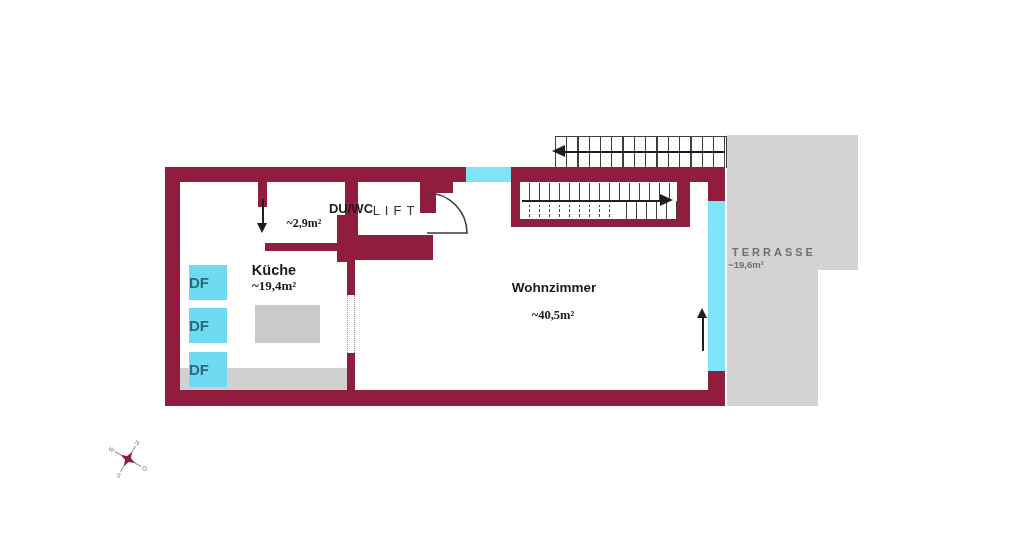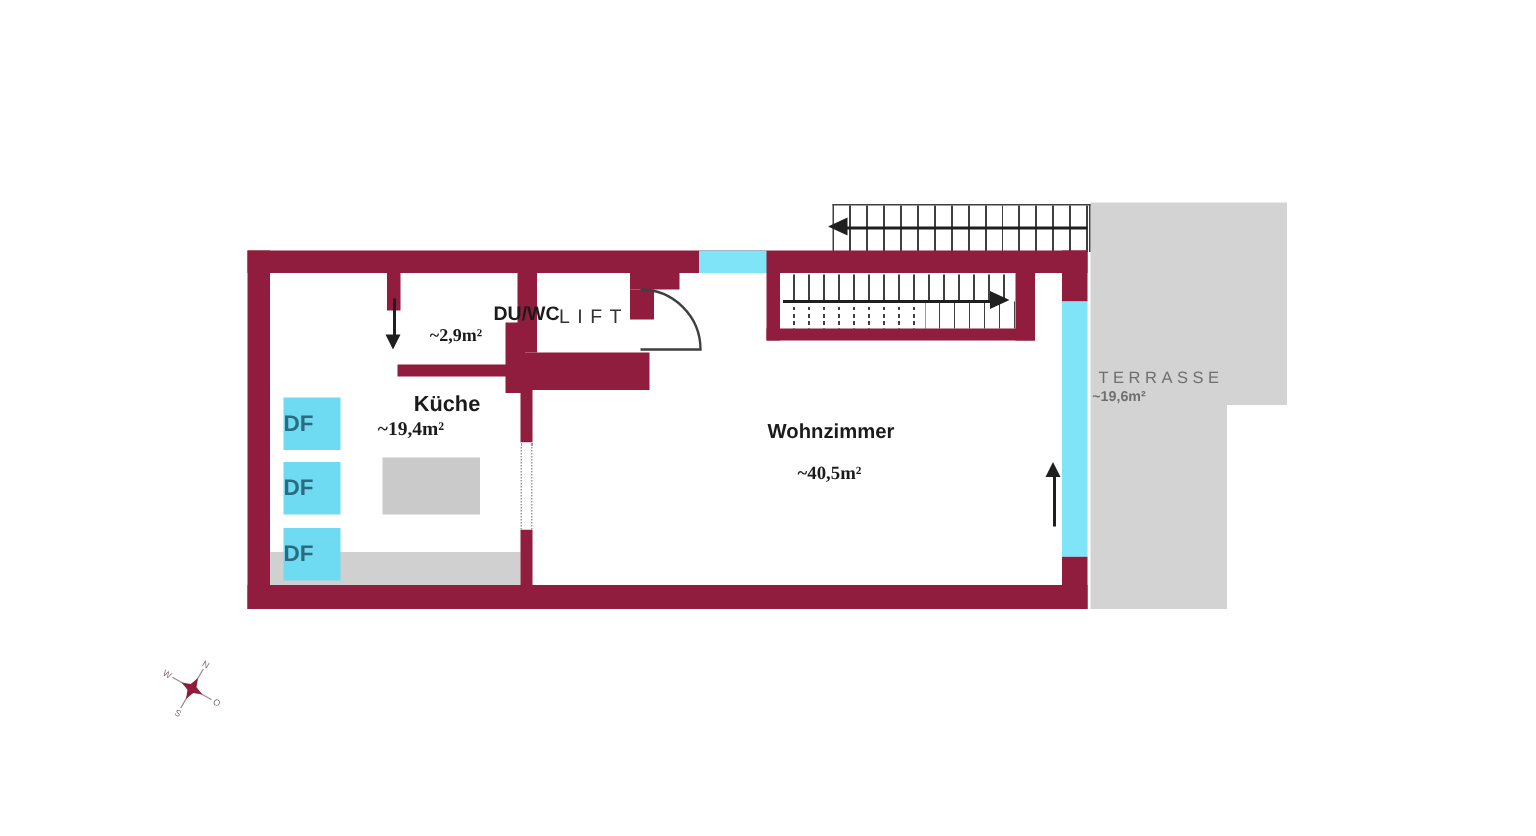--- a/index.html
+++ b/index.html
@@ -11,21 +11,21 @@
   .gray{position:absolute;}
   .terr{background:var(--terrace);}
   .furn{background:var(--furniture);}
   .strip{background:var(--floor_strip);}
   .label{position:absolute;transform:translateX(-50%);white-space:nowrap;
          color:var(--text_dark);text-align:center;}
   .b{font-weight:bold;}
   .room-name{font-size:13.5px;}
   .room-area{font-size:12.5px;font-family:Liberation Serif, serif;}
   .lift-name{font-size:13px;letter-spacing:5px;color:#333;}
-  .terr-name{font-size:11px;letter-spacing:3px;color:var(--text_gray);font-weight:normal;}
+  .terr-name{font-size:11px;letter-spacing:3px;color:var(--text_gray);font-weight:bold;}
   .terr-area{font-size:9.5px;color:var(--text_gray);font-weight:bold;}
   .df{position:absolute;left:189px;width:38px;height:35px;background:var(--skylight);
       display:flex;align-items:center;
       font-size:15px;font-weight:bold;color:var(--skylight_text);}
   
   .stairs-upper{position:absolute;left:555px;top:136px;width:170px;height:31px;background:#fff;
       border-top:1.5px solid var(--stair_line);border-left:1.5px solid var(--stair_line);
       border-right:1.5px solid var(--stair_line);
       background-image:repeating-linear-gradient(to right,transparent 0,transparent 10px,var(--stair_line) 10px,var(--stair_line) 11.3px);}
   .treads{background-image:repeating-linear-gradient(to right,transparent 0,transparent 8.7px,var(--stair_line) 8.7px,var(--stair_line) 10px);}
@@ -97,21 +97,21 @@
   <div class="df" style="top:308px;">
     <span>DF</span>
   </div>
   <div class="df" style="top:352px;">
     <span>DF</span>
   </div>
 
   <div class="label room-name b" style="left:305px;top:201px;font-size:13px;margin-left:46px;">DU/WC</div>
   <div class="label room-area b" style="left:304px;top:216px;font-size:12px;">~2,9m²</div>
   <div class="label lift-name" style="left:396px;top:203px;">LIFT</div>
-  <div class="label room-name b" style="left:274px;top:262px;font-size:14.5px;margin-left:24px;">Küche</div>
+  <div class="label room-name b" style="left:274px;top:262px;font-size:14.5px;">Küche</div>
   <div class="label room-area b" style="left:274px;top:278px;font-size:13px;">~19,4m²</div>
   <div class="label room-name b" style="left:554px;top:280px;">Wohnzimmer</div>
   <div class="label room-area b" style="left:553px;top:308px;">~40,5m²</div>
   <div class="label terr-name" style="left:774px;top:246px;">TERRASSE</div>
   <div class="label terr-area" style="left:746px;top:259px;">~19,6m²</div>
 
   <svg style="left:104px;top:436px;" width="48" height="46" viewBox="0 0 48 46">
     <g transform="rotate(30 24 23)">
       <line x1="24" y1="23" x2="24" y2="8" stroke="#a08a8f" stroke-width="0.9"></line>
       <line x1="24" y1="23" x2="39" y2="23" stroke="#a08a8f" stroke-width="0.9"></line>

